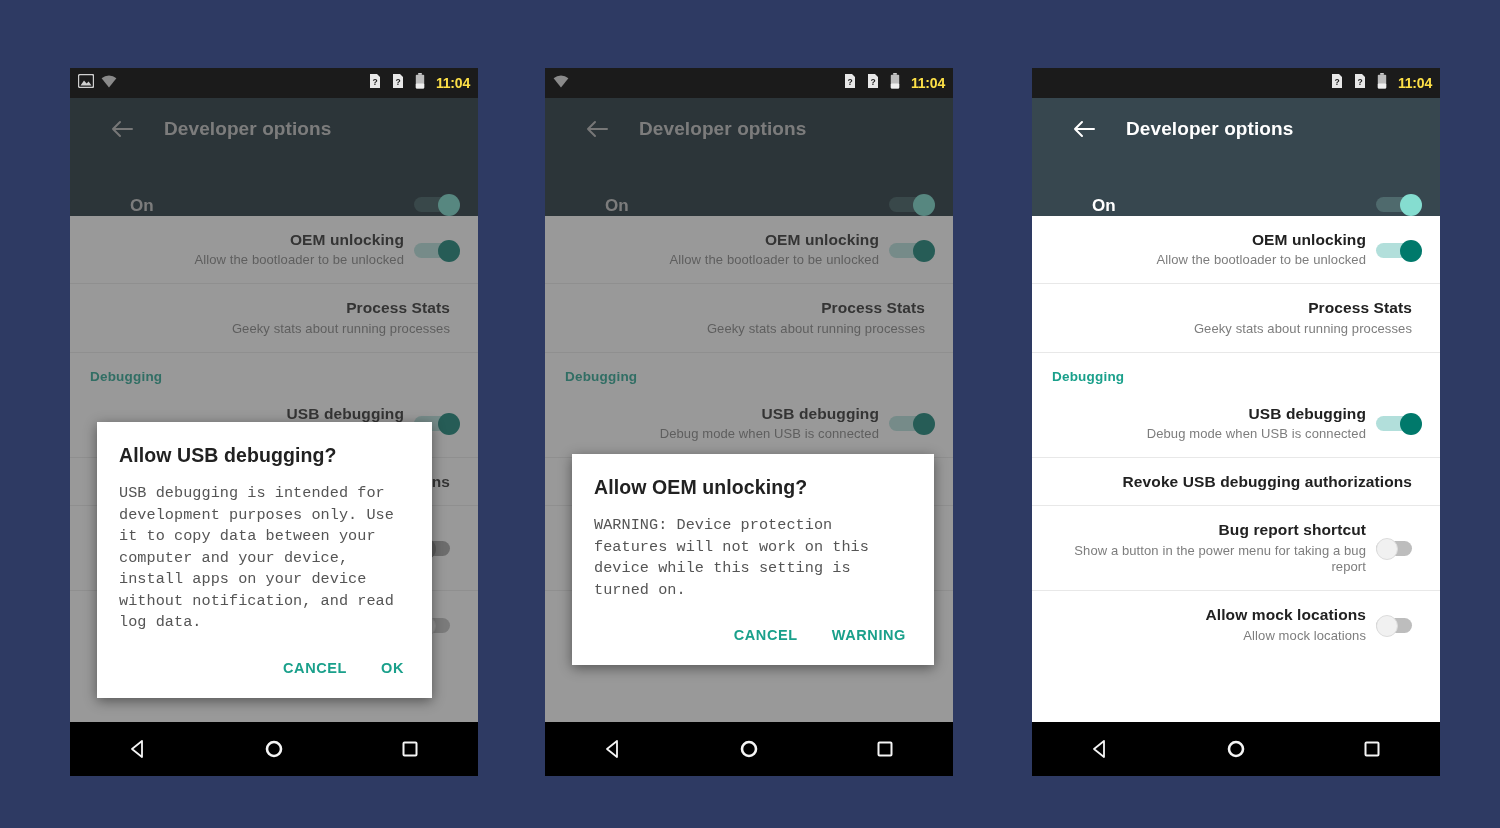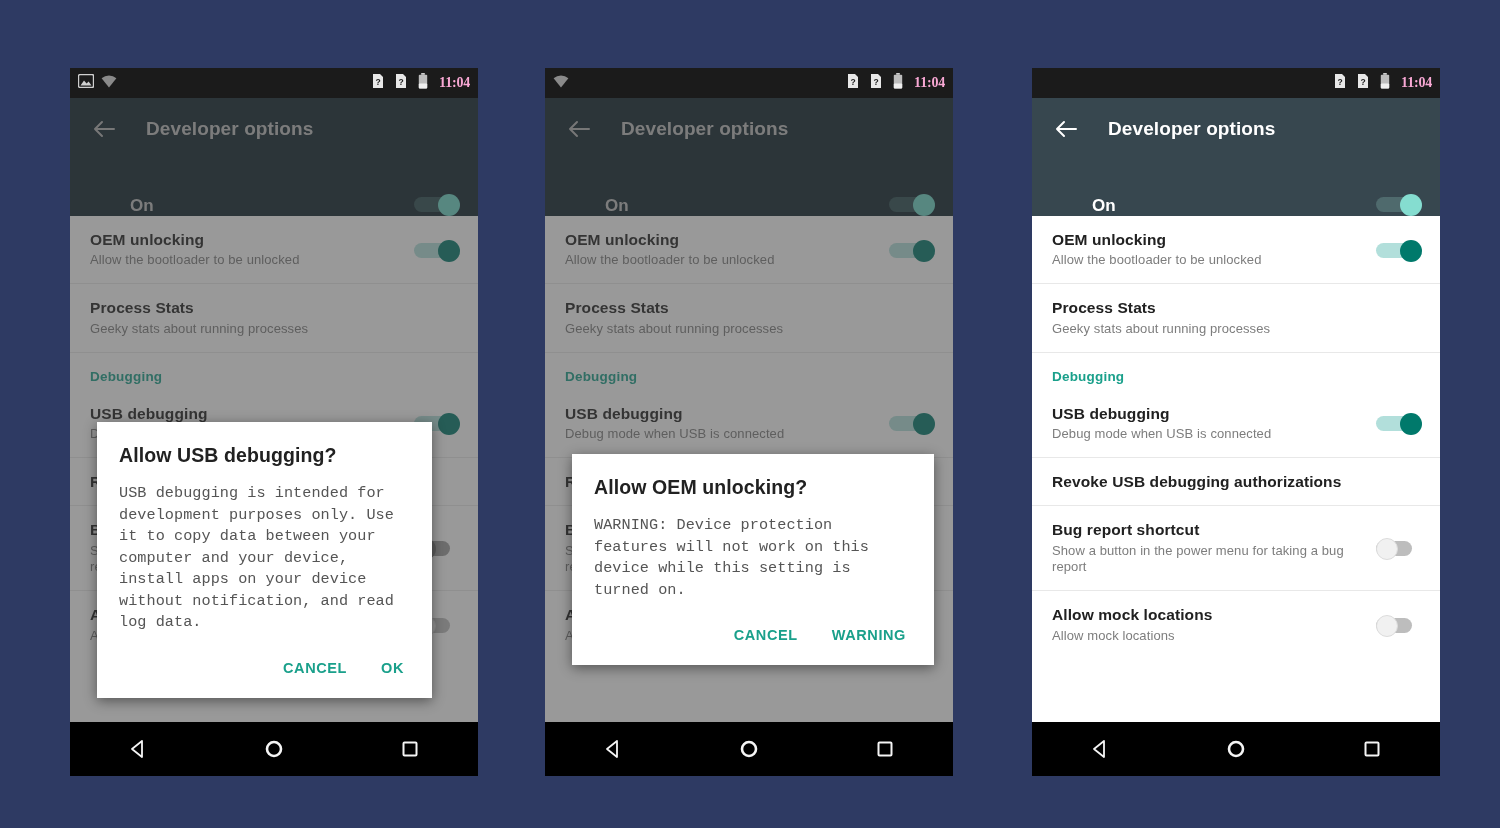--- a/index.html
+++ b/index.html
@@ -28,28 +28,28 @@
     height: 30px;
     background: #1b1b1b;
     display: flex; align-items: center;
     padding: 0 8px;
     position: relative;
   }
   .sb-left { display: flex; align-items: center; gap: 7px; }
   .sb-right { margin-left: auto; display: flex; align-items: center; gap: 11px; }
   .sb-ico { display: block; }
   .sb-clock {
-    color: #f9a8d4; font-size: 14px; font-weight: bold;
-    letter-spacing: -0.2px; line-height: 1; font-family: Liberation Serif, serif;
+    color: #fde047; font-size: 14px; font-weight: bold;
+    letter-spacing: -0.2px; line-height: 1;
   }
 
   
   .toolbar {
     height: 62px; background: #37474f;
-    display: flex; align-items: center; padding: 0 16px;
+    display: flex; align-items: center; padding: 0 34px;
   }
   .back-btn {
     width: 36px; height: 36px; display: flex;
     align-items: center; justify-content: center;
   }
   .toolbar-title {
     color: #ffffff; font-size: 19px; font-weight: bold;
     margin-left: 24px; letter-spacing: 0.1px;
   }
 
@@ -63,20 +63,21 @@
   .master-sw { margin-left: auto; }
 
   
   .list { background: #ffffff; }
   .row {
     position: relative;
     display: flex; align-items: flex-start;
     padding: 14px 18px 14px 20px;
     border-bottom: 1px solid #e8e8e8;
     min-height: 52px;
+    text-align: right;
   }
   .row.no-div { border-bottom: none; }
   .row-text { flex: 1; padding-right: 10px; }
   .row-title {
     font-size: 15.5px; color: #212121; font-weight: bold;
     line-height: 1.25; letter-spacing: 0.1px;
   }
   .row-sub {
     font-size: 13px; color: #7d7d7d; line-height: 1.3;
     margin-top: 3px; letter-spacing: 0.1px;

